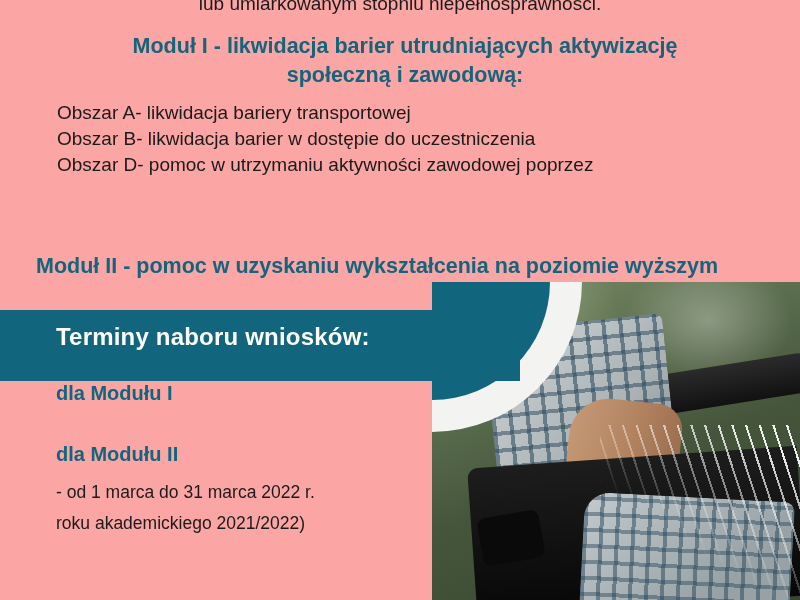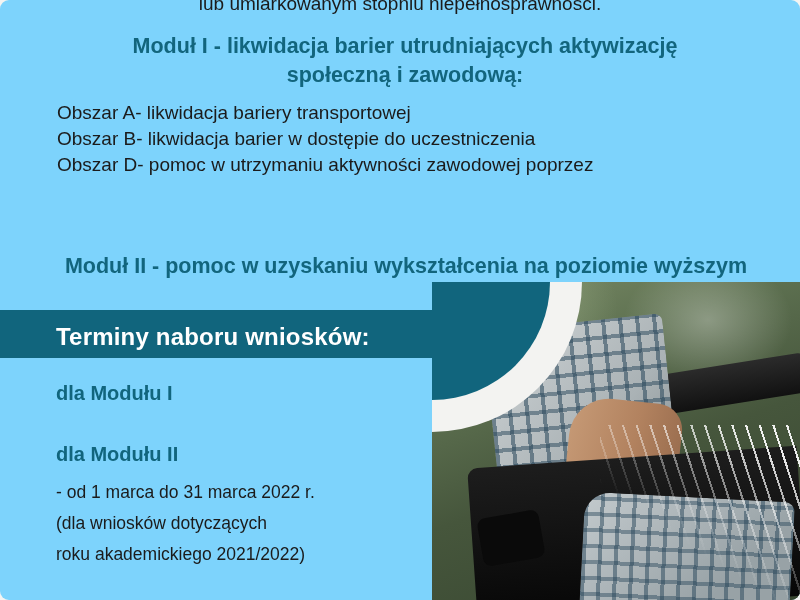--- a/index.html
+++ b/index.html
@@ -12,23 +12,22 @@
     overflow: hidden;
     background: #f4f4f2;
     font-family: "Liberation Sans", sans-serif;
     color: #1b1b1b;
     position: relative;
   }
 
   #poster {
     position: absolute;
     inset: 0;
-    background: #7dd3fc;
-    overflow: hidden;
-    border-radius: 9px;
+    background: #fca5a5;
+    overflow: hidden;
   }
 
   
   .clipped-top {
     position: absolute;
     top: -8px;
     left: 0;
     width: 800px;
     text-align: center;
     font-size: 19px;
@@ -68,21 +67,21 @@
   .obszar-list .cont {
     padding-left: 98px;
   }
 
   
   .module2-heading {
     position: absolute;
     top: 252px;
     left: 36px;
     width: 740px;
-    text-align: center;
+    text-align: left;
     color: #12657d;
     font-weight: bold;
     font-size: 21.5px;
     line-height: 28px;
   }
 
   
   .photo {
     position: absolute;
     top: 282px;
@@ -199,21 +198,21 @@
     mask-image: linear-gradient(215deg, rgba(0,0,0,1) 15%, rgba(0,0,0,0) 62%);
     pointer-events: none;
   }
 
   
   .teal-banner {
     position: absolute;
     top: 310px;
     left: 0;
     width: 520px;
-    height: 48px;
+    height: 71px;
     background: #11657d;
   }
   .teal-banner .title {
     position: absolute;
     left: 56px;
     top: 13px;
     color: #ffffff;
     font-weight: bold;
     font-size: 24px;
     letter-spacing: 0.2px;
@@ -277,17 +276,16 @@
 
   <div class="teal-banner">
     <div class="title">Terminy naboru wniosków:</div>
   </div>
 
   <div class="terms">
     <p class="sub">dla Modułu I</p>
     <div class="gap"></div>
     <p class="sub">dla Modułu II</p>
     <p class="line">- od 1 marca do 31 marca 2022 r.</p>
-    <p class="line">(dla wniosków dotyczących</p>
     <p class="line">roku akademickiego 2021/2022)</p>
   </div>
 
 </div>
 
 </body></html>

